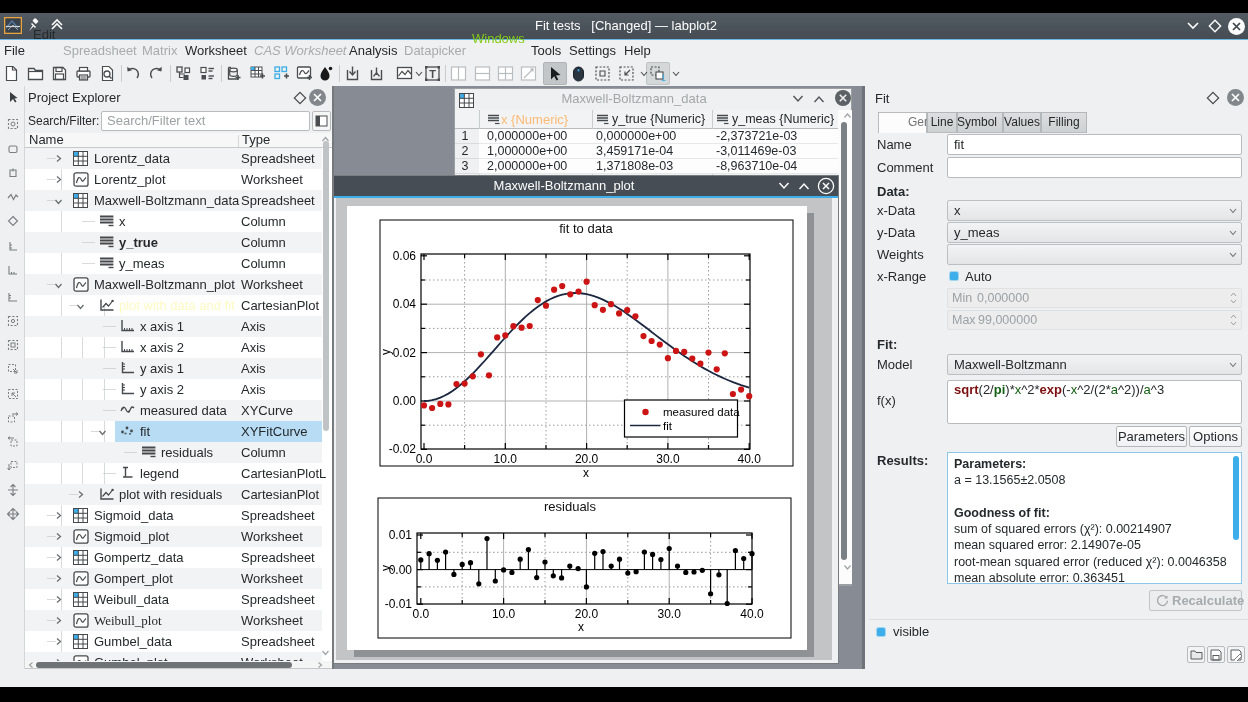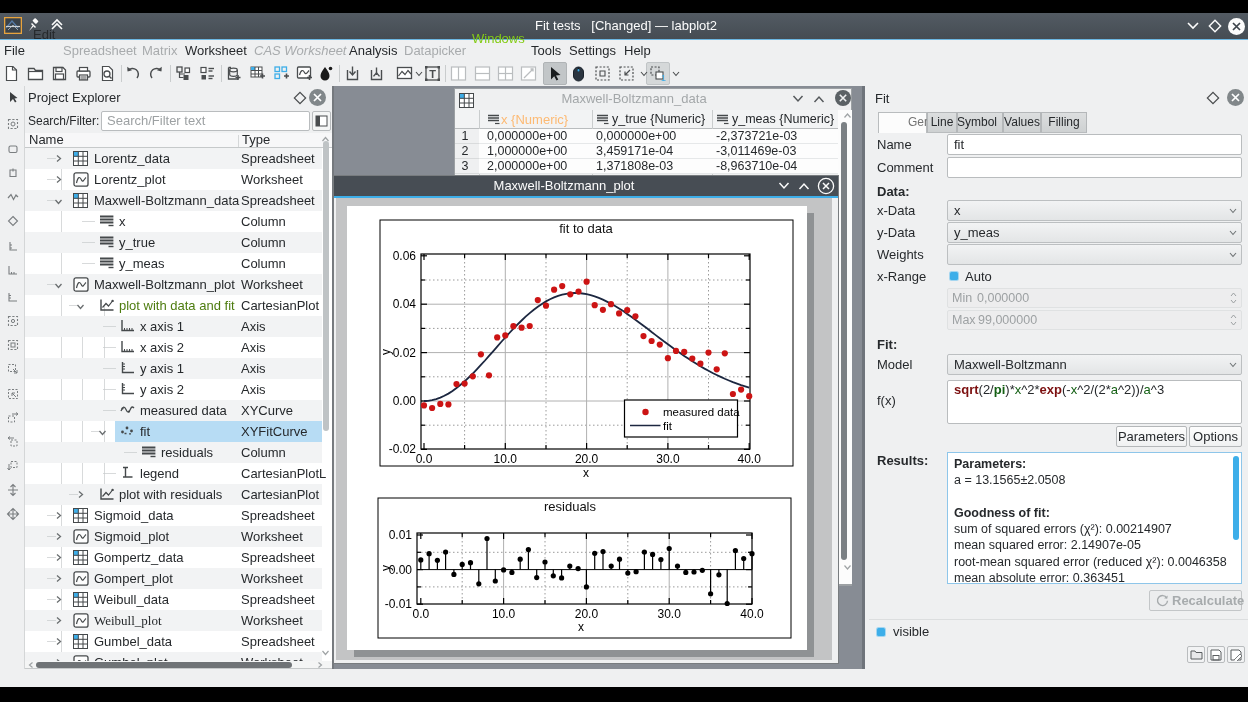--- a/index.html
+++ b/index.html
@@ -333,21 +333,21 @@
     <path d="M9.5 11.5 h5" stroke="#45494b" stroke-width="1.4"></path>
   </svg>
 <div class="a tx" style="left:119px;top:211px;font-size:13px;color:#26292c;font-weight:normal;line-height:21px;height:21px;">x</div>
 <div class="a tx" style="left:241px;top:211px;font-size:13px;color:#26292c;font-weight:normal;line-height:21px;height:21px;">Column</div>
 <div class="a" style="left:25px;top:232px;width:297px;height:21px;background:#f2f3f4;"></div>
 <div class="a" style="left:82px;top:242px;width:13px;height:1px;background:#c7cacc;opacity:0.7;"></div>
 <svg class="a" style="left:99px;top:235px" width="16" height="14" viewBox="0 0 16 14">
     <path d="M1 2.5 h13.4 M1 5.5 h13.4 M1 8.5 h13.4" stroke="#45494b" stroke-width="1.8"></path>
     <path d="M9.5 11.5 h5" stroke="#45494b" stroke-width="1.4"></path>
   </svg>
-<div class="a tx" style="left:119px;top:232px;font-size:13px;color:#26292c;font-weight:normal;line-height:21px;height:21px;text-align:right;">y_true</div>
+<div class="a tx" style="left:119px;top:232px;font-size:13px;color:#26292c;font-weight:bold;line-height:21px;height:21px;text-align:right;">y_true</div>
 <div class="a tx" style="left:241px;top:232px;font-size:13px;color:#26292c;font-weight:normal;line-height:21px;height:21px;">Column</div>
 <div class="a" style="left:82px;top:263px;width:13px;height:1px;background:#c7cacc;opacity:0.7;"></div>
 <svg class="a" style="left:99px;top:256px" width="16" height="14" viewBox="0 0 16 14">
     <path d="M1 2.5 h13.4 M1 5.5 h13.4 M1 8.5 h13.4" stroke="#45494b" stroke-width="1.8"></path>
     <path d="M9.5 11.5 h5" stroke="#45494b" stroke-width="1.4"></path>
   </svg>
 <div class="a tx" style="left:119px;top:253px;font-size:13px;color:#26292c;font-weight:normal;line-height:21px;height:21px;">y_meas</div>
 <div class="a tx" style="left:241px;top:253px;font-size:13px;color:#26292c;font-weight:normal;line-height:21px;height:21px;">Column</div>
 <div class="a" style="left:25px;top:274px;width:297px;height:21px;background:#f2f3f4;"></div>
 <div class="a" style="left:47px;top:284px;width:9px;height:1px;background:#c7cacc;opacity:0.7;"></div>
@@ -362,21 +362,21 @@
 <div class="a tx" style="left:241px;top:274px;font-size:13px;color:#26292c;font-weight:normal;line-height:21px;height:21px;">Worksheet</div>
 <div class="a" style="left:69px;top:305px;width:9px;height:1px;background:#c7cacc;opacity:0.7;"></div>
 <svg class="a" style="left:76px;top:302px" width="9" height="9" viewBox="0 0 9 9">
     <path d="M1.5 3 L4.5 6.5 L7.5 3" fill="none" stroke="#6a6e70" stroke-width="1.3"></path>
   </svg>
 <svg class="a" style="left:99px;top:298px" width="16" height="14" viewBox="0 0 16 14">
     <path d="M2 1.5 V12 H14.5" fill="none" stroke="#45494b" stroke-width="1.4"></path>
     <path d="M3.5 9.5 L7 5.5 L9.5 8 L13.5 3" fill="none" stroke="#45494b" stroke-width="1.2"></path>
     <circle cx="13.6" cy="2.9" r="1.2" fill="#45494b"></circle>
   </svg>
-<div class="a tx" style="left:119px;top:295px;font-size:13px;color:#4d7c0f;font-weight:normal;line-height:21px;height:21px;">plot with data and fit</div>
+<div class="a tx" style="left:119px;top:295px;font-size:13px;color:#fef9c3;font-weight:normal;line-height:21px;height:21px;">plot with data and fit</div>
 <div class="a tx" style="left:241px;top:295px;font-size:13px;color:#26292c;font-weight:normal;line-height:21px;height:21px;">CartesianPlot</div>
 <div class="a" style="left:25px;top:316px;width:297px;height:21px;background:#f2f3f4;"></div>
 <div class="a" style="left:103px;top:326px;width:13px;height:1px;background:#c7cacc;opacity:0.7;"></div>
 <svg class="a" style="left:120px;top:319px" width="15" height="13" viewBox="0 0 15 13">
     <path d="M2 1 V11.5 H14" fill="none" stroke="#45494b" stroke-width="1.4"></path>
     <path d="M4.5 11.5 v-2.5 M7 11.5 v-2.5 M9.5 11.5 v-2.5 M12 11.5 v-2.5" stroke="#45494b" stroke-width="1"></path>
   </svg>
 <div class="a tx" style="left:140px;top:316px;font-size:13px;color:#26292c;font-weight:normal;line-height:21px;height:21px;">x axis 1</div>
 <div class="a tx" style="left:241px;top:316px;font-size:13px;color:#26292c;font-weight:normal;line-height:21px;height:21px;">Axis</div>
 <div class="a" style="left:103px;top:347px;width:13px;height:1px;background:#c7cacc;opacity:0.7;"></div>

